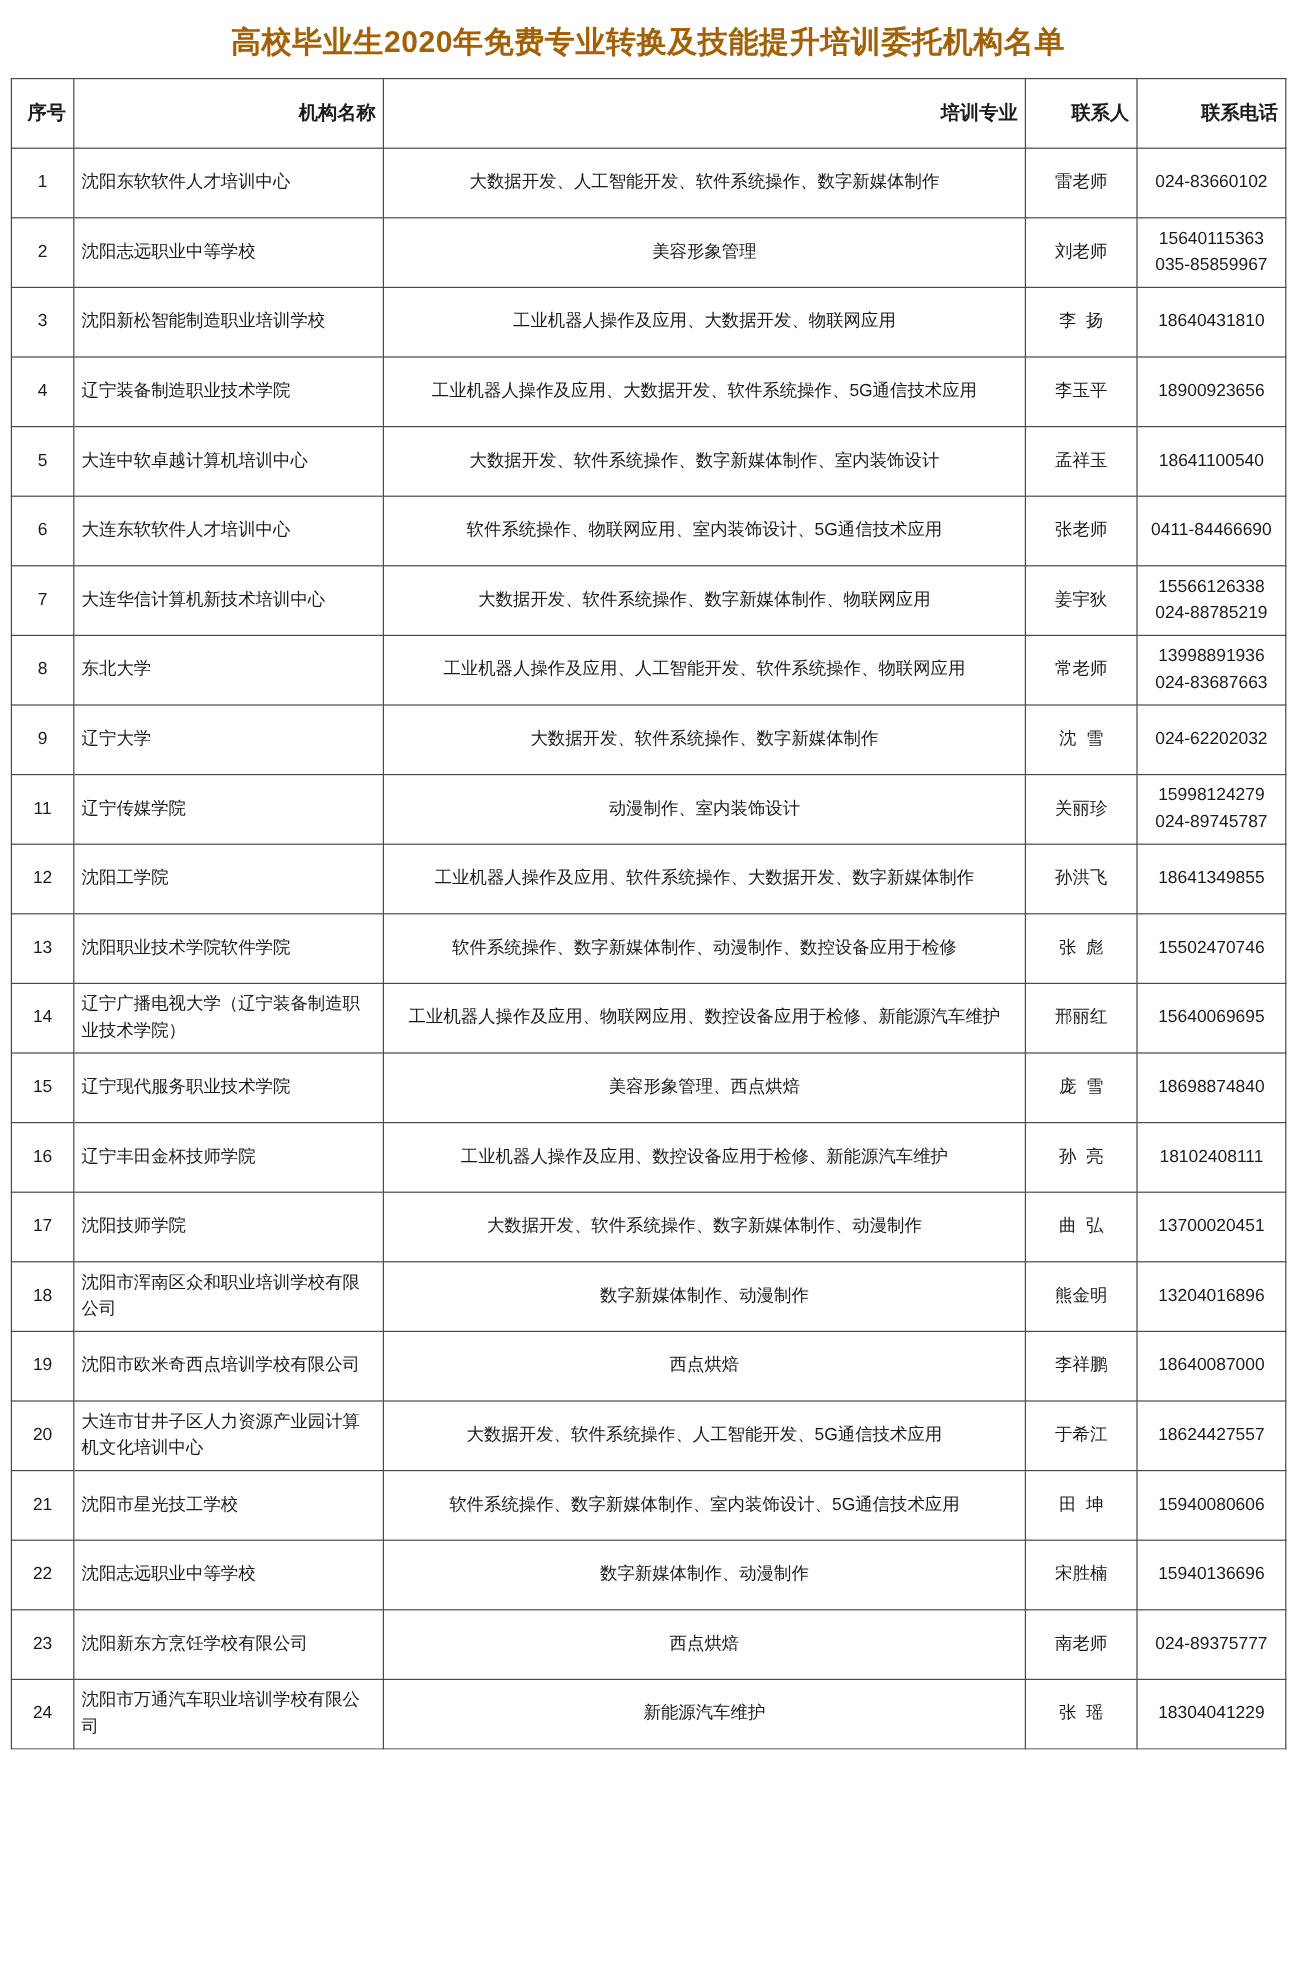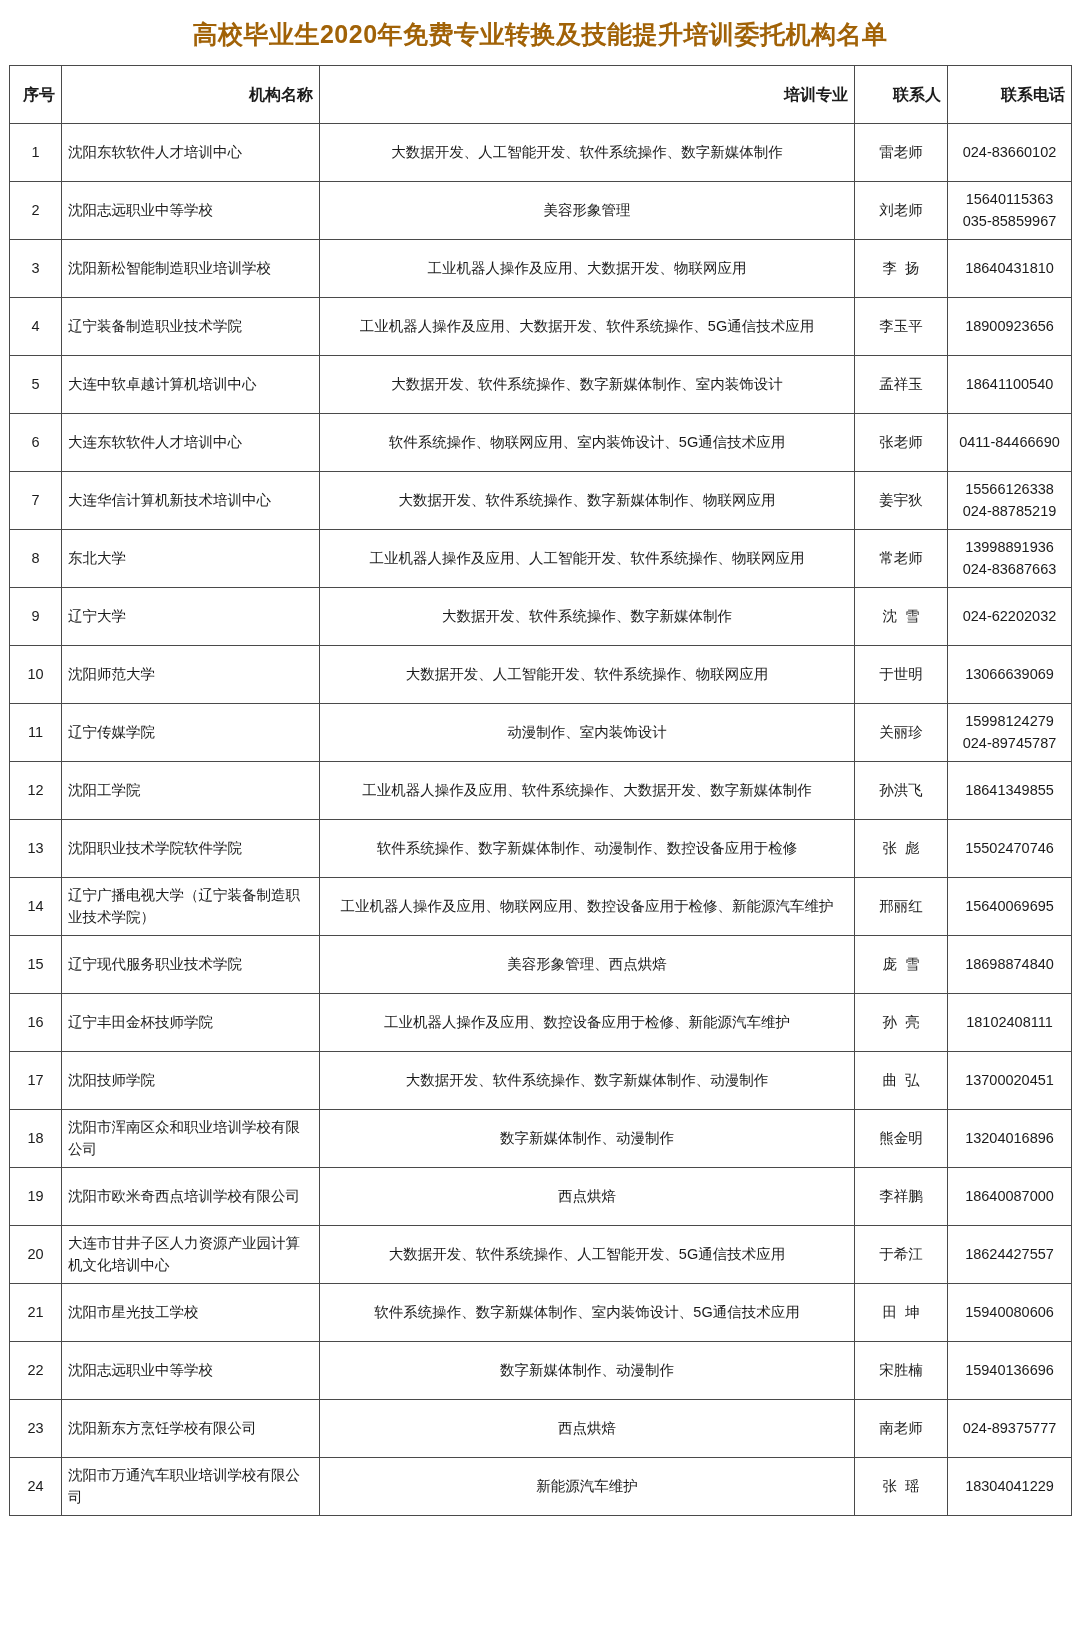--- a/index.html
+++ b/index.html
@@ -161,27 +161,20 @@
 024-83687663</td>
       </tr>
       <tr>
         <td class="idx">9</td>
         <td class="org">辽宁大学</td>
         <td class="maj">大数据开发、软件系统操作、数字新媒体制作</td>
         <td class="per">沈  雪</td>
         <td class="tel">024-62202032</td>
       </tr>
       <tr>
-        <td class="idx">10</td>
-        <td class="org">沈阳师范大学</td>
-        <td class="maj">大数据开发、人工智能开发、软件系统操作、物联网应用</td>
-        <td class="per">于世明</td>
-        <td class="tel">13066639069</td>
-      </tr>
-      <tr>
         <td class="idx">11</td>
         <td class="org">辽宁传媒学院</td>
         <td class="maj">动漫制作、室内装饰设计</td>
         <td class="per">关丽珍</td>
         <td class="tel">15998124279
 024-89745787</td>
       </tr>
       <tr>
         <td class="idx">12</td>
         <td class="org">沈阳工学院</td>

